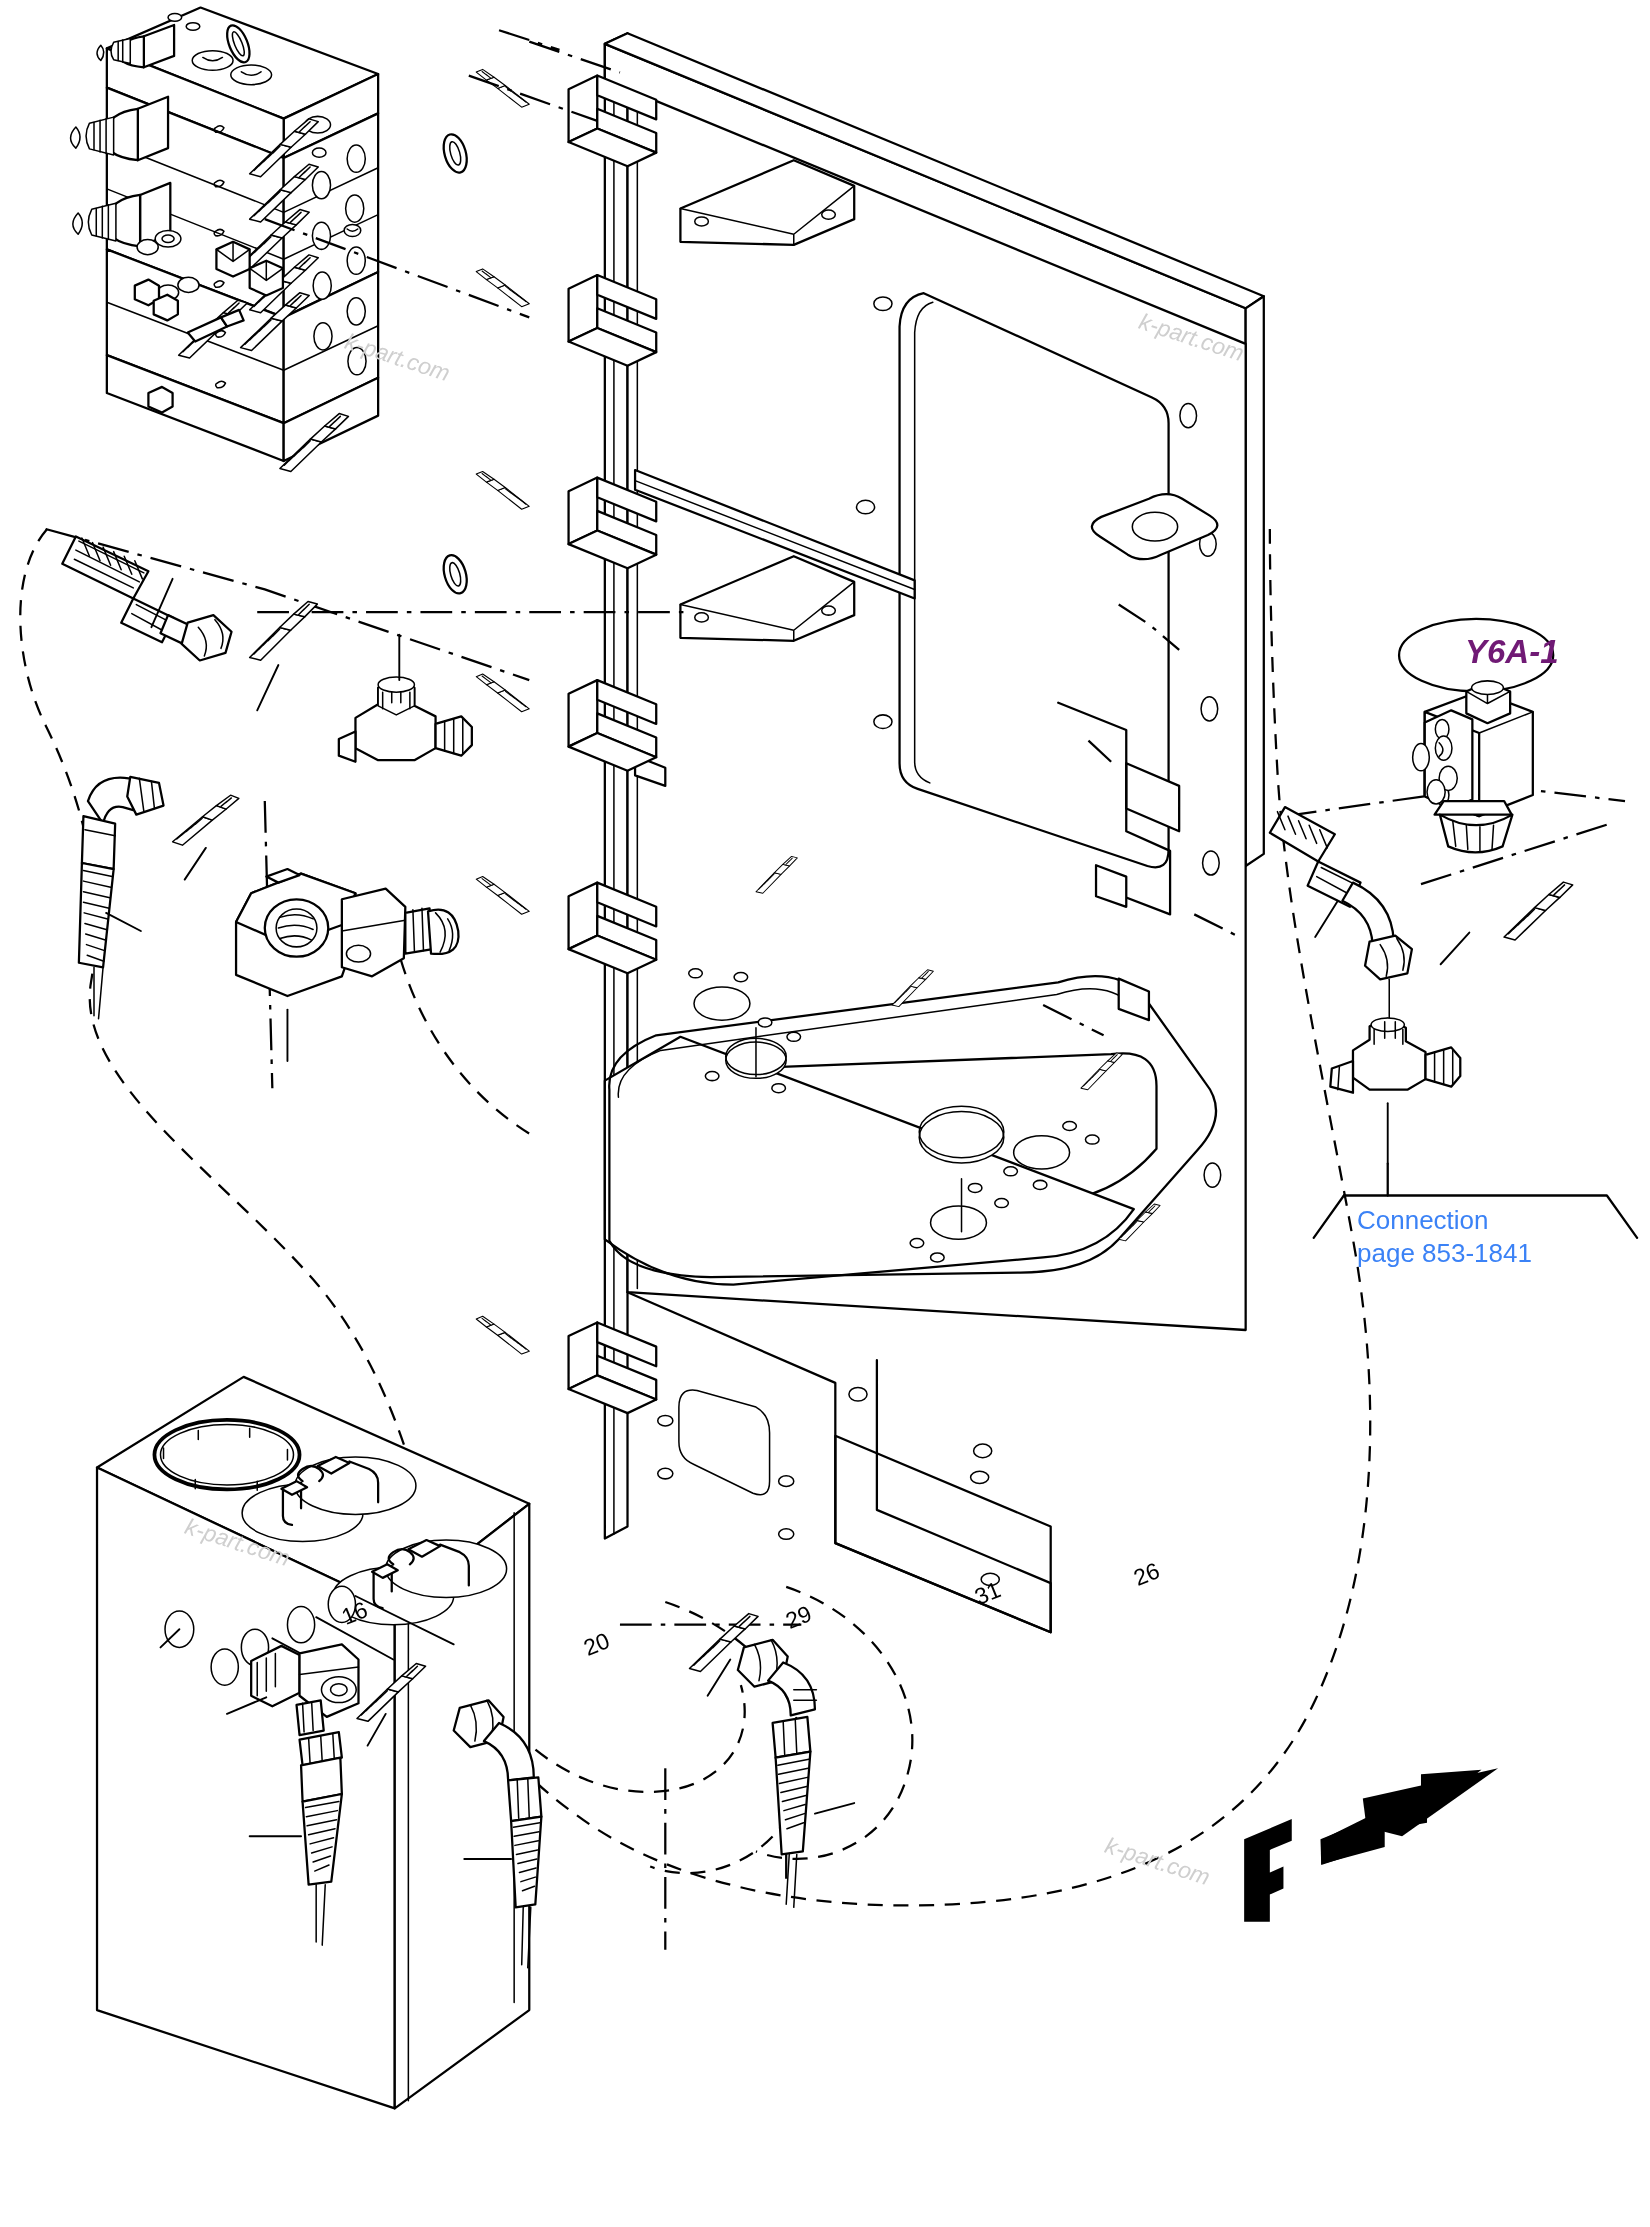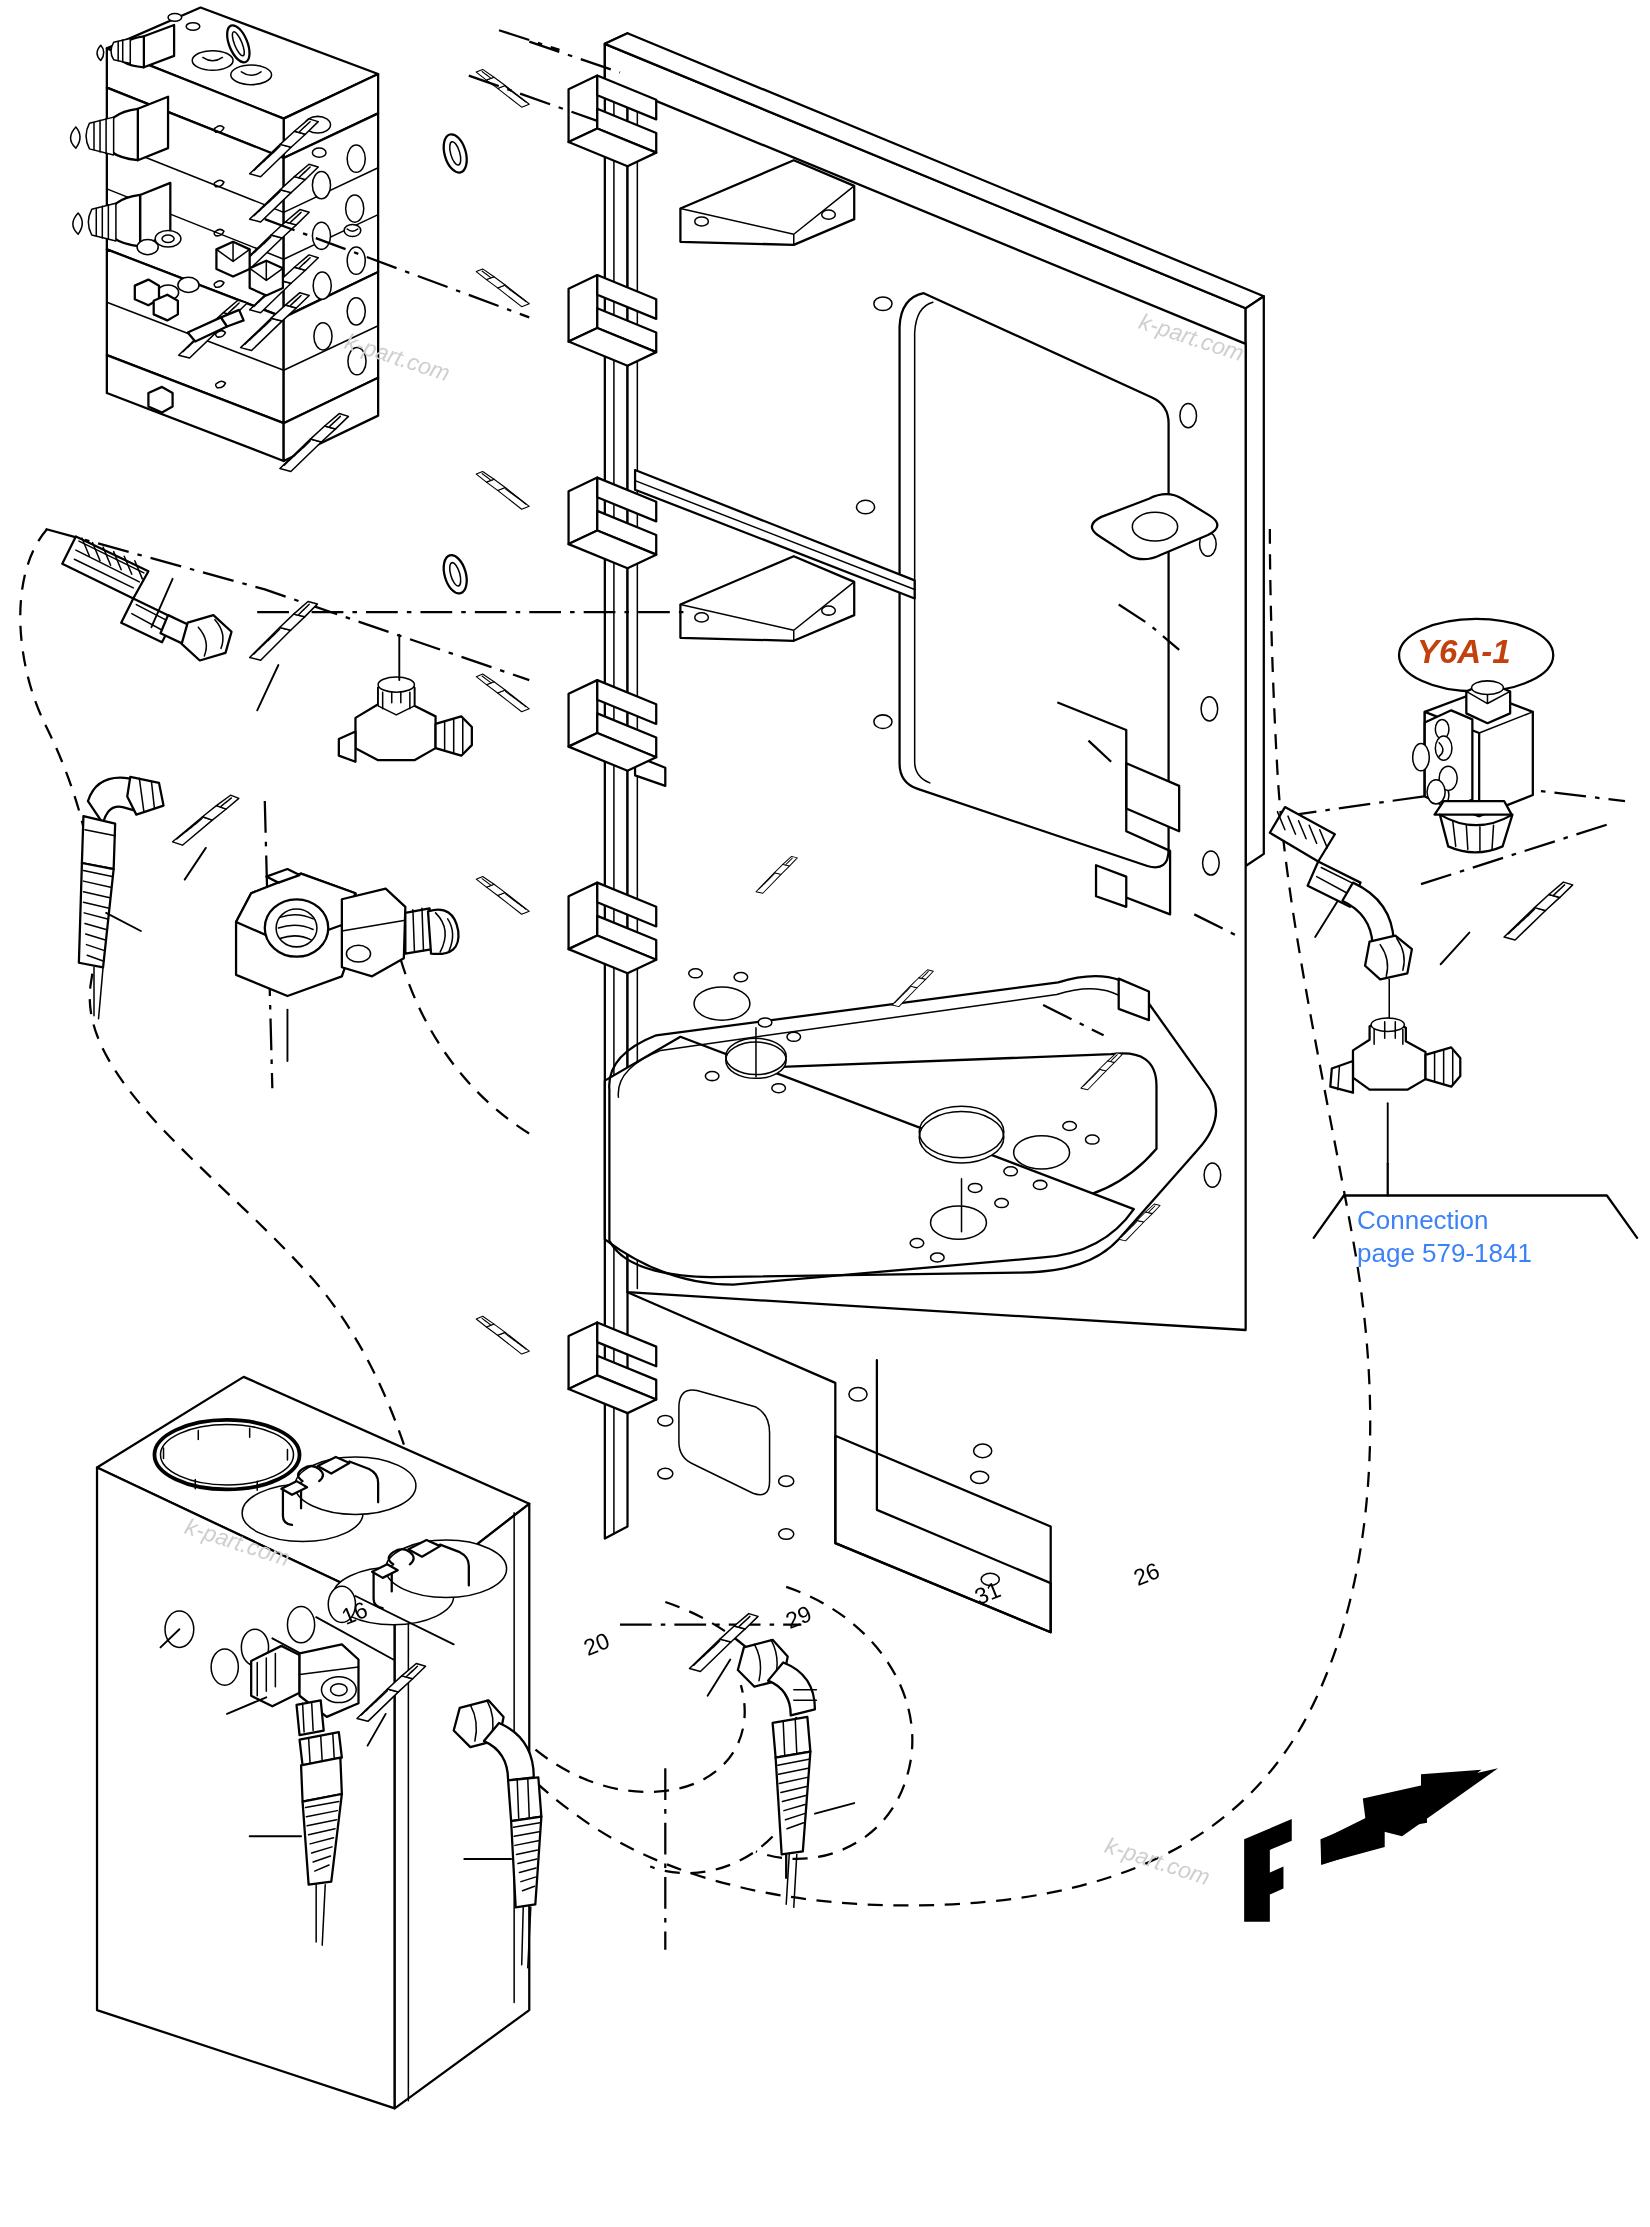--- a/index.html
+++ b/index.html
@@ -3,21 +3,21 @@
 <meta charset="utf-8">
 <title>Hydraulic Parts Diagram</title>
 <style>
   html,body{margin:0;padding:0;background:#ffffff;}
   body{font-family:"Liberation Sans", sans-serif;}
   #sheet{position:relative;width:1651px;height:2227px;background:#fff;overflow:hidden;}
   #sheet svg{position:absolute;left:0;top:0;width:1651px;height:2227px;}
   .wm{position:absolute;color:#cfcfcf;font-style:italic;font-family:"Liberation Sans",sans-serif;
       font-size:23px;white-space:nowrap;transform-origin:0 0;-webkit-user-select:none;user-select:none;}
   .calloutText{position:absolute;font-size:26px;color:#3b82f6;line-height:1.2;white-space:pre;}
-  .ovalText{position:absolute;font-size:33px;font-style:italic;font-weight:bold;color:#c2410c;white-space:nowrap;}
+  .ovalText{position:absolute;font-size:33px;font-style:italic;font-weight:bold;color:#701a75;white-space:nowrap;margin-left:48px;}
   .portNum{position:absolute;font-size:23px;color:#000;white-space:nowrap;}
 </style>
 </head>
 <body>
 
 <div id="sheet">
 
   <svg viewBox="0 0 2184 2947" xmlns="http://www.w3.org/2000/svg">
     <defs>
       <style>
@@ -662,21 +662,21 @@
       <path class="fillb" d="M1748,2435 L1810,2404 L1810,2380 L1880,2374 L1880,2348 L1960,2342 L1888,2400 L1888,2412 L1832,2422 L1832,2444 L1748,2467 Z"></path>
       <path class="fillb" d="M1747,2434 L1815,2406 L1818,2445 L1748,2468 Z"></path>
       <path class="fillb" d="M1803,2380 L1982,2340 L1855,2430 L1808,2418 Z"></path>
     </g>
 
   </svg>
 
   <div class="ovalText" style="left:1417px;top:633px;">Y6A-1</div>
 
   <div class="calloutText" style="left:1357px;top:1205px;">Connection</div>
-  <div class="calloutText" style="left:1357px;top:1238px;">page 579-1841</div>
+  <div class="calloutText" style="left:1357px;top:1238px;">page 853-1841</div>
 
   <div class="portNum" style="left:342px;top:1600px;transform:rotate(-22deg);">16</div>
   <div class="portNum" style="left:584px;top:1631px;transform:rotate(-22deg);">20</div>
   <div class="portNum" style="left:786px;top:1604px;transform:rotate(-22deg);">29</div>
   <div class="portNum" style="left:975px;top:1580px;transform:rotate(-22deg);">31</div>
   <div class="portNum" style="left:1134px;top:1561px;transform:rotate(-22deg);">26</div>
 
   <div class="wm" style="left:350px;top:328px;transform:rotate(18deg);">k-part.com</div>
   <div class="wm" style="left:1144px;top:308px;transform:rotate(18deg);">k-part.com</div>
   <div class="wm" style="left:190px;top:1513px;transform:rotate(18deg);">k-part.com</div>

